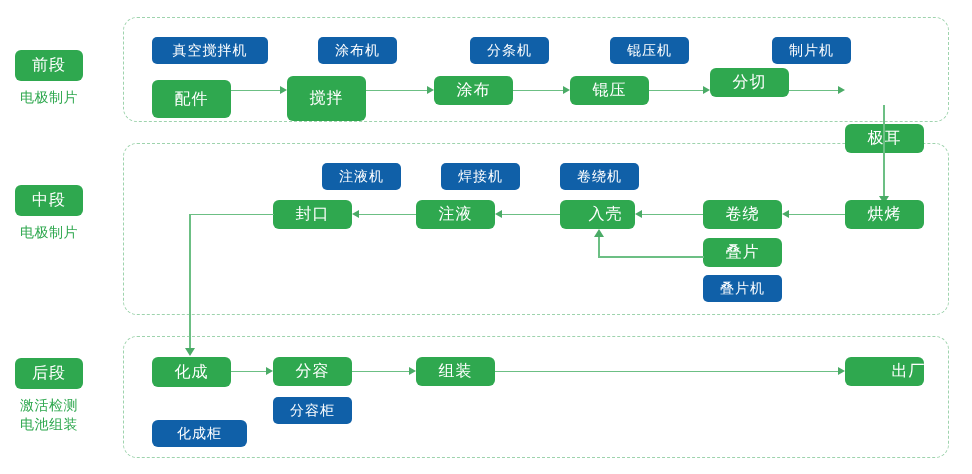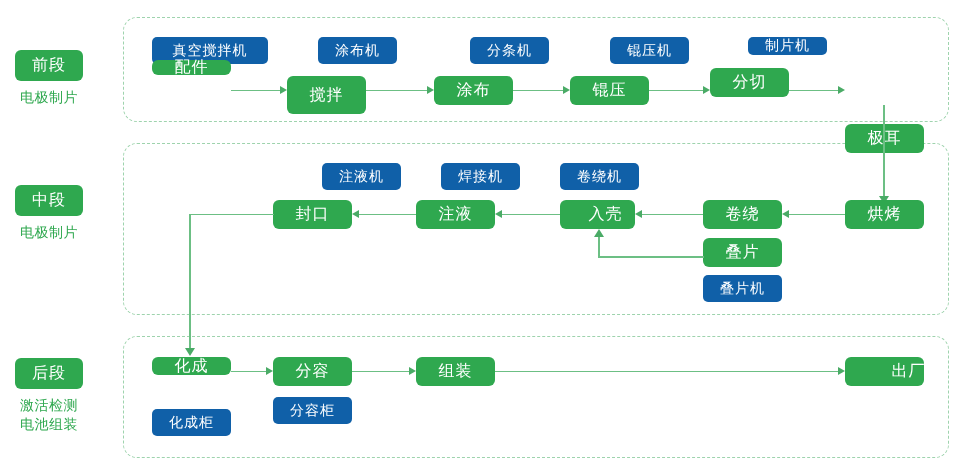--- a/index.html
+++ b/index.html
@@ -111,28 +111,28 @@
   </div>
   <div class="node blue" style="left:318px;top:37px;width:79px;height:27px;">
     <span>涂布机</span>
   </div>
   <div class="node blue" style="left:470px;top:37px;width:79px;height:27px;">
     <span>分条机</span>
   </div>
   <div class="node blue" style="left:610px;top:37px;width:79px;height:27px;">
     <span>锟压机</span>
   </div>
-  <div class="node blue" style="left:748px;top:37px;width:79px;height:18px;">
+  <div class="node blue" style="left:772px;top:37px;width:79px;height:27px;">
     <span>制片机</span>
   </div>
 
-  <div class="node green" style="left:152px;top:60px;width:79px;height:15px;">
+  <div class="node green" style="left:152px;top:80px;width:79px;height:38px;">
     <span>配件</span>
   </div>
-  <div class="node green" style="left:287px;top:76px;width:79px;height:38px;text-align:center;">
+  <div class="node green" style="left:287px;top:76px;width:79px;height:45px;text-align:center;">
     <span>搅拌</span>
   </div>
   <div class="node green" style="left:434px;top:76px;width:79px;height:29px;">
     <span>涂布</span>
   </div>
   <div class="node green" style="left:570px;top:76px;width:79px;height:29px;">
     <span>锟压</span>
   </div>
   <div class="node green" style="left:710px;top:68px;width:79px;height:29px;">
     <span>分切</span>
@@ -204,34 +204,34 @@
   <div class="arrow left" style="left:352px;top:210px;"></div>
 
   <div class="line h" style="left:598px;top:256px;width:106px;"></div>
   <div class="line v" style="left:598px;top:236px;height:21px;"></div>
   <div class="arrow up" style="left:593.8px;top:229px;"></div>
 
   <div class="line h" style="left:189px;top:213.5px;width:85px;"></div>
   <div class="line v" style="left:189px;top:213.5px;height:137px;"></div>
   <div class="arrow down" style="left:185px;top:348px;"></div>
 
-  <div class="node green" style="left:152px;top:357px;width:79px;height:18px;">
+  <div class="node green" style="left:152px;top:357px;width:79px;height:30px;">
     <span>化成</span>
   </div>
   <div class="node green" style="left:273px;top:357px;width:79px;height:29px;">
     <span>分容</span>
   </div>
   <div class="node green" style="left:416px;top:357px;width:79px;height:29px;">
     <span>组装</span>
   </div>
   <div class="node green" style="left:845px;top:357px;width:79px;height:29px;padding-left:48px;">
     <span>出厂</span>
   </div>
 
-  <div class="node blue" style="left:152px;top:409px;width:79px;height:27px;">
+  <div class="node blue" style="left:152px;top:420px;width:95px;height:27px;border-radius:6px;">
     <span>化成柜</span>
   </div>
   <div class="node blue" style="left:273px;top:397px;width:79px;height:27px;">
     <span>分容柜</span>
   </div>
 
   <div class="line h" style="left:231px;top:370.5px;width:35px;"></div>
   <div class="arrow right" style="left:266px;top:367px;"></div>
 
   <div class="line h" style="left:352px;top:370.5px;width:57px;"></div>

